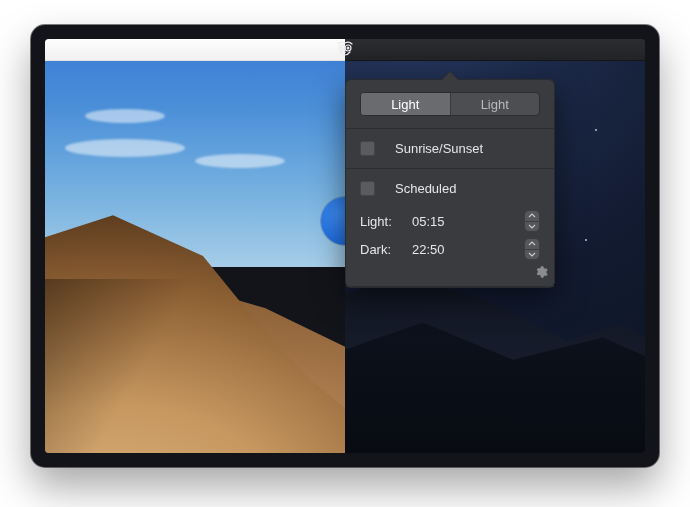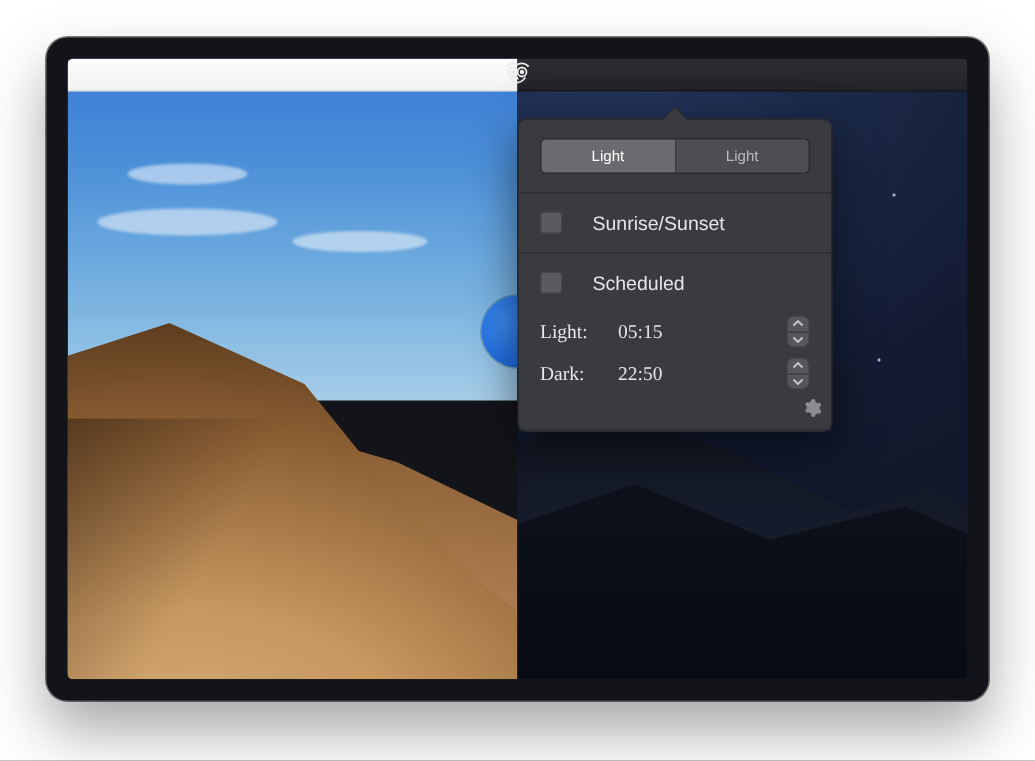--- a/index.html
+++ b/index.html
@@ -106,31 +106,31 @@
     filter: drop-shadow(0 -1px 0 #2a2b2e);
   }
   .section { padding: 12px 14px; border-bottom: 1px solid #2d2e31; }
   .section:last-of-type { border-bottom:none; }
   .seg {
     display:flex; background:#4d4e52; border-radius:4px; overflow:hidden; height:24px;
     border:1px solid #2c2d30;
   }
   .seg-btn {
     flex:1; display:flex; align-items:center; justify-content:center;
-    font-size:10px; color:#b9babc; cursor:default;
+    font-size:13px; color:#b9babc; cursor:default;
   }
   .seg-btn.active { background:#6a6b6f; color:#fff; }
   .seg-btn + .seg-btn { border-left:1px solid #393a3d; }
   .check-row { display:flex; align-items:center; gap:20px; }
   .checkbox {
     width:15px; height:15px; border-radius:2.5px;
     background:#5a5b5f; border:1px solid #444549;
   }
   .time-row {
-    display:flex; align-items:center; gap:10px; margin-top:6px;font-family:Liberation Serif, serif;
+    display:flex; align-items:center; gap:10px; margin-top:6px;
   }
   .time-row:first-of-type{ margin-top:10px; }
   .time-label { width:42px; color:#e6e6e8; }
   .time-val { flex:1; color:#e6e6e8; }
   .stepper {
     width:16px; height:22px; border-radius:5px; background:#56575b;
     display:flex; flex-direction:column; border:1px solid #3c3d40; overflow:hidden;
   }
   .stepper div{ flex:1; display:flex; align-items:center; justify-content:center; }
   .stepper div + div { border-top:1px solid #3c3d40; }

